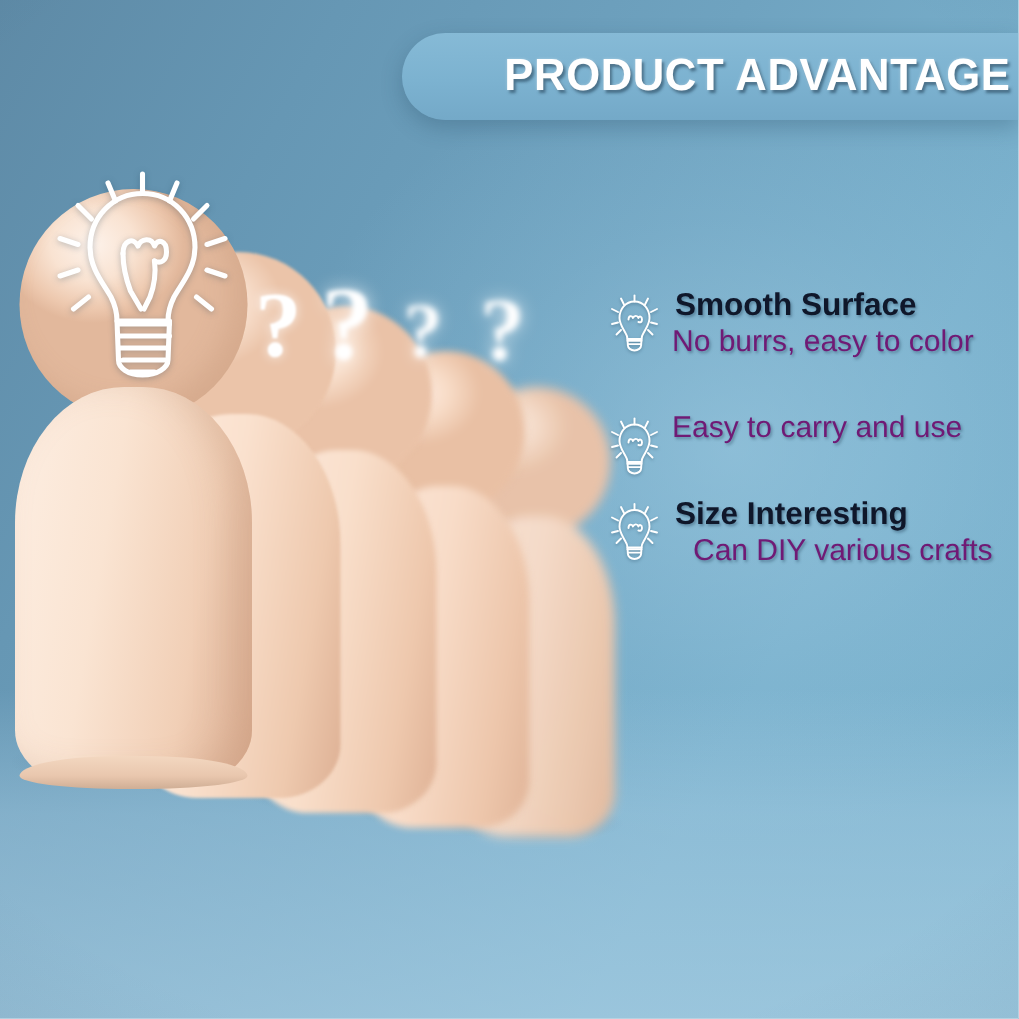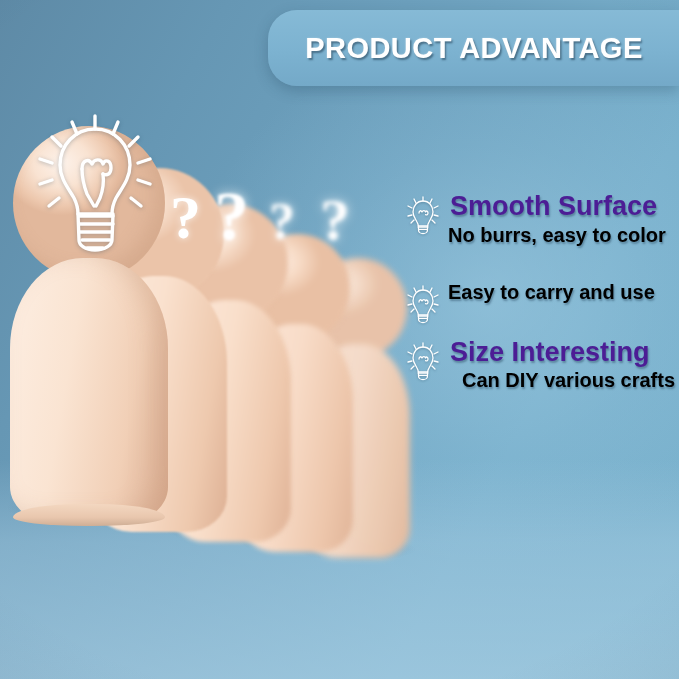--- a/index.html
+++ b/index.html
@@ -25,25 +25,25 @@
     position:absolute;left:0;right:0;bottom:0;height:220px;
     background:linear-gradient(180deg,rgba(168,206,228,0) 0%,rgba(170,207,229,.42) 38%,rgba(176,211,231,.60) 100%);
   }
   .bg-vignette{
     position:absolute;inset:0;
     background:radial-gradient(130% 110% at 48% 46%, rgba(0,0,0,0) 52%, rgba(30,62,86,.22) 100%);
   }
 
   
   .banner{
-    position:absolute;left:268px;top:10px;width:411px;height:76px;
+    position:absolute;left:268px;top:22px;width:411px;height:58px;
     border-radius:29px 0 0 29px;
     background:linear-gradient(180deg,#86bad6 0%,#7cb2d0 55%,#74a9c8 100%);
     box-shadow:0 5px 14px rgba(34,70,95,.28);
-    display:flex;align-items:center;justify-content:center;
+    display:flex;align-items:center;justify-content:flex-end;
   }
   .banner-text{
     font-size:30px;font-weight:bold;color:#ffffff;
     letter-spacing:.4px;white-space:nowrap;
     transform:scaleX(.97);
     text-shadow:1.5px 2px 2px rgba(26,54,76,.55),0 0 2px rgba(255,255,255,.35);
   }
 
   
   .big-bulb{position:absolute;left:32px;top:112px;width:126px;height:142px;}
@@ -87,27 +87,27 @@
   
   .features{position:absolute;left:406px;top:192px;width:273px;}
   .feature{position:relative;margin-bottom:34px;}
   .feature .mini-bulb{
     position:absolute;left:0;top:4px;width:34px;height:40px;
   }
   .feature .mini-bulb svg{width:100%;height:100%;display:block;
     filter:drop-shadow(0 1px 1px rgba(30,62,86,.35));}
   .feature .head-line{
     margin-left:44px;
-    font-size:27px;font-weight:bold;color:#4c1d95;white-space:nowrap;
+    font-size:21px;font-weight:bold;color:#0f172a;white-space:nowrap;
     line-height:1.1;
     text-shadow:1px 1.5px 2px rgba(30,62,86,.42);
   }
   .feature .sub-line{
     margin-left:42px;margin-top:2px;
-    font-size:20px;font-weight:bold;color:#000000;white-space:nowrap;
+    font-size:20px;font-weight:normal;color:#701a75;white-space:nowrap;
     line-height:1.15;
     text-shadow:1px 1.5px 2px rgba(30,62,86,.42);
   }
   .f2 .sub-line{}
   .f3 .sub-line{margin-left:56px;}
 </style>
 </head>
 <body>
 
 <div id="stage">

